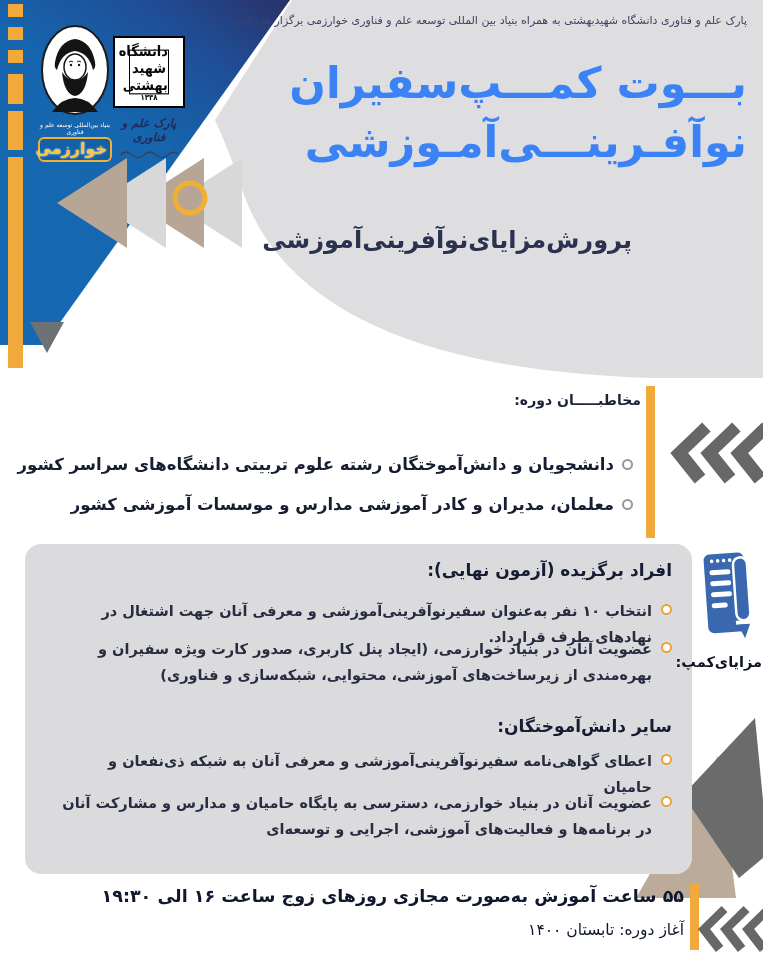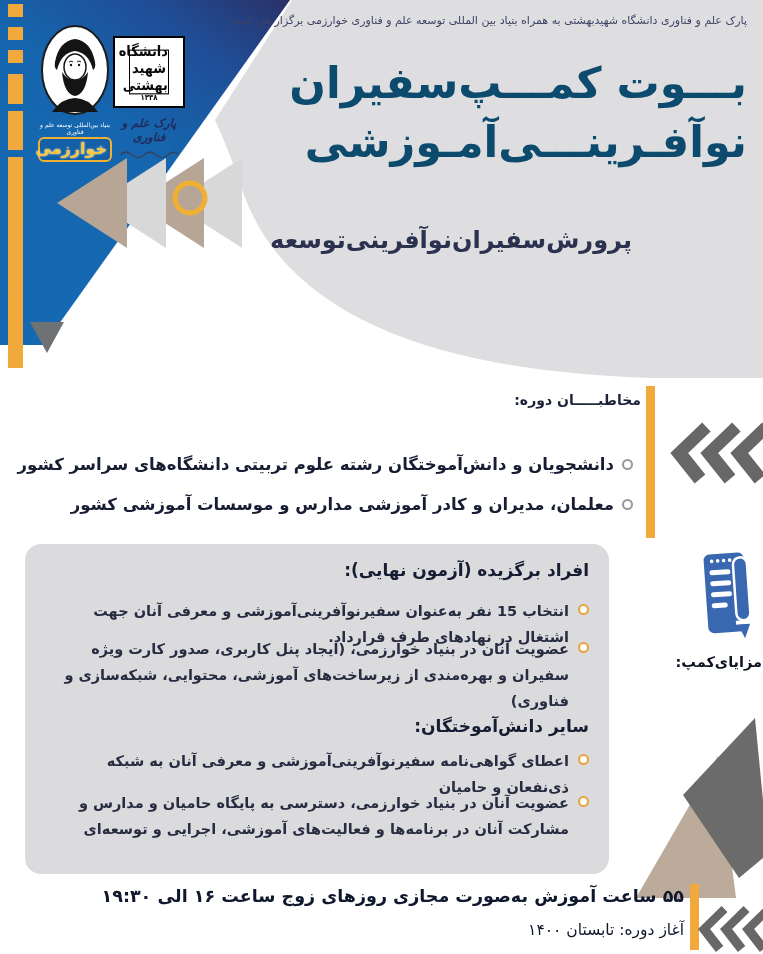--- a/index.html
+++ b/index.html
@@ -11,21 +11,21 @@
   .abs { position:absolute; }
   #bg { position:absolute; left:0; top:0; z-index:0; }
 
   
   .tagline {
     top:14px; right:16px; font-size:11px; color:#3E4366; z-index:3;
     direction:rtl; text-align:right;
   }
   .title {
     top:54px; right:16px; z-index:3; direction:rtl; text-align:right;
-    font-weight:bold; color:#0c4a6e; font-size:43px; line-height:59px;
+    font-weight:bold; color:#3b82f6; font-size:43px; line-height:59px;
     letter-spacing:-1px;
   }
   .subtitle {
     top:218px; right:131px; z-index:3; direction:rtl; text-align:right;
     font-weight:bold; color:#2A3250; font-size:24px; line-height:45px;
   }
 
   
   .kharazmi { left:38px; top:24px; width:74px; z-index:4; text-align:center; direction:rtl; }
   .kharazmi .org { font-size:6px; color:#ffffff; margin-top:1px; }
@@ -65,21 +65,21 @@
   .ring {
     width:11px; height:11px; border-radius:50%; background:#fff;
     border:2.5px solid #98999E; flex:none; margin-top:7px;
   }
   .bar { background:#F2A93B; z-index:2; }
   .bar-audience { left:646px; top:386px; width:9px; height:152px; }
   .chevrons { z-index:3; }
 
   
   .panel {
-    left:25px; top:544px; width:584px; height:330px; background:#DBDBDE;
+    left:25px; top:544px; width:667px; height:330px; background:#DBDBDE;
     border-radius:16px; z-index:1;
   }
   .panel .h {
     position:absolute; right:20px; direction:rtl;
     font-size:17px; font-weight:bold; color:#161D33;
   }
   .panel .item {
     position:absolute; right:20px; left:30px; direction:rtl;
     display:flex; align-items:flex-start; gap:9px;
     font-size:14.5px; font-weight:600; color:#272C41; line-height:26px;
@@ -178,21 +178,21 @@
 </div>
 
 <div class="abs tagline">پارک علم و فناوری دانشگاه شهیدبهشتی به همراه بنیاد بین المللی توسعه علم و فناوری خوارزمی برگزار می کنند:</div>
 
 <div class="abs title">
   <div>بـــوت کمـــپ‌سفیران</div>
   <div>نوآفـرینـــی‌آمـوزشی</div>
 </div>
 
 <div class="abs subtitle">
-  <div>پرورش‌سفیران‌نوآفرینی‌توسعه</div>
+  <div>پرورش‌مزایای‌نوآفرینی‌آموزشی</div>
 </div>
 
 <div class="abs aud-heading">مخاطبـــــان دوره:</div>
 
 <div class="abs bar bar-audience"></div>
 
 <svg class="abs chevrons" style="left:670px; top:422px;" width="102" height="70" viewBox="0 0 102 70">
   <g fill="none" stroke="#676767" stroke-width="13" transform="translate(10) skewX(-7)">
     <polyline points="27,5 3,31 27,57"></polyline>
     <polyline points="57,5 33,31 57,57"></polyline>
@@ -209,21 +209,21 @@
     <span class="ring"></span>
     <span>معلمان، مدیران و کادر آموزشی مدارس و موسسات آموزشی کشور</span>
   </div>
 </div>
 
 <div class="abs panel">
   <div class="h h1">افراد برگزیده (آزمون نهایی):</div>
 
   <div class="item i1">
     <span class="ring"></span>
-    <span>انتخاب 15 نفر به‌عنوان سفیرنوآفرینی‌آموزشی و معرفی آنان جهت اشتغال در نهادهای طرف قرارداد.</span>
+    <span>انتخاب ۱۰ نفر به‌عنوان سفیرنوآفرینی‌آموزشی و معرفی آنان جهت اشتغال در نهادهای طرف قرارداد.</span>
   </div>
   <div class="item i2">
     <span class="ring"></span>
     <span>عضویت آنان در بنیاد خوارزمی، (ایجاد پنل کاربری، صدور کارت ویژه سفیران و بهره‌مندی از زیرساخت‌های آموزشی، محتوایی، شبکه‌سازی و فناوری)</span>
   </div>
 
   <div class="h h2">سایر دانش‌آموختگان:</div>
 
   <div class="item i3">
     <span class="ring"></span>

